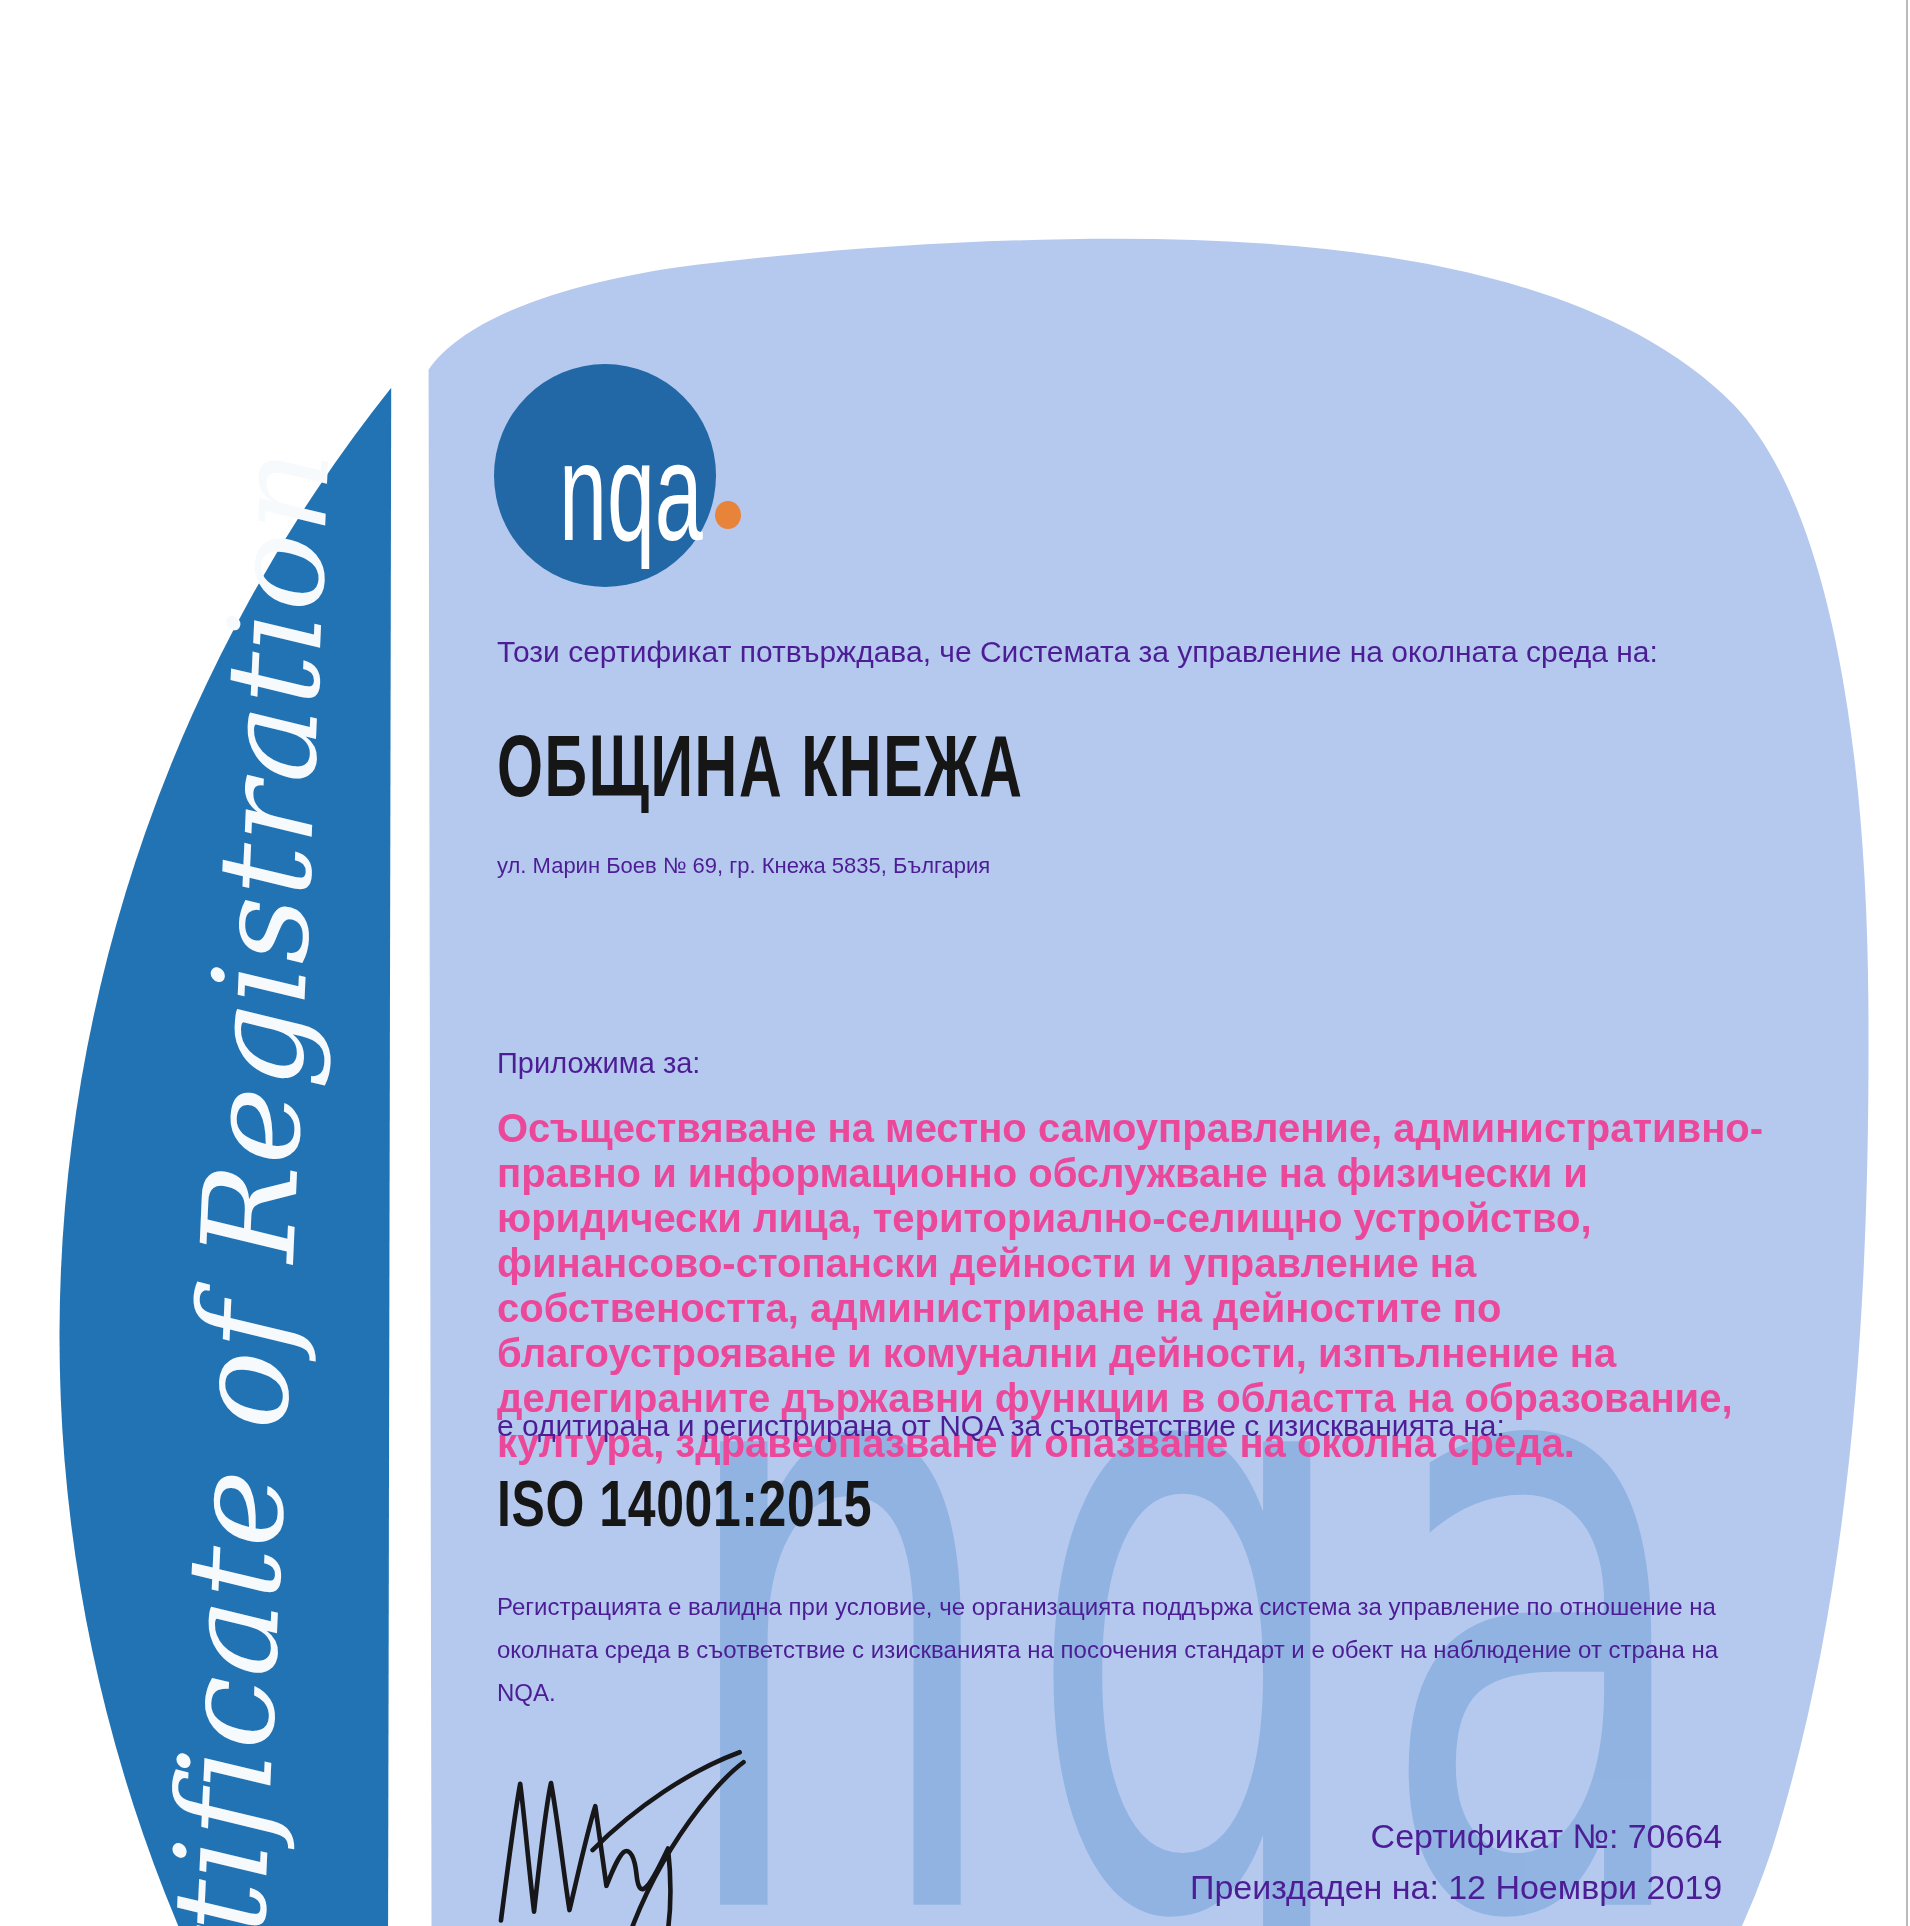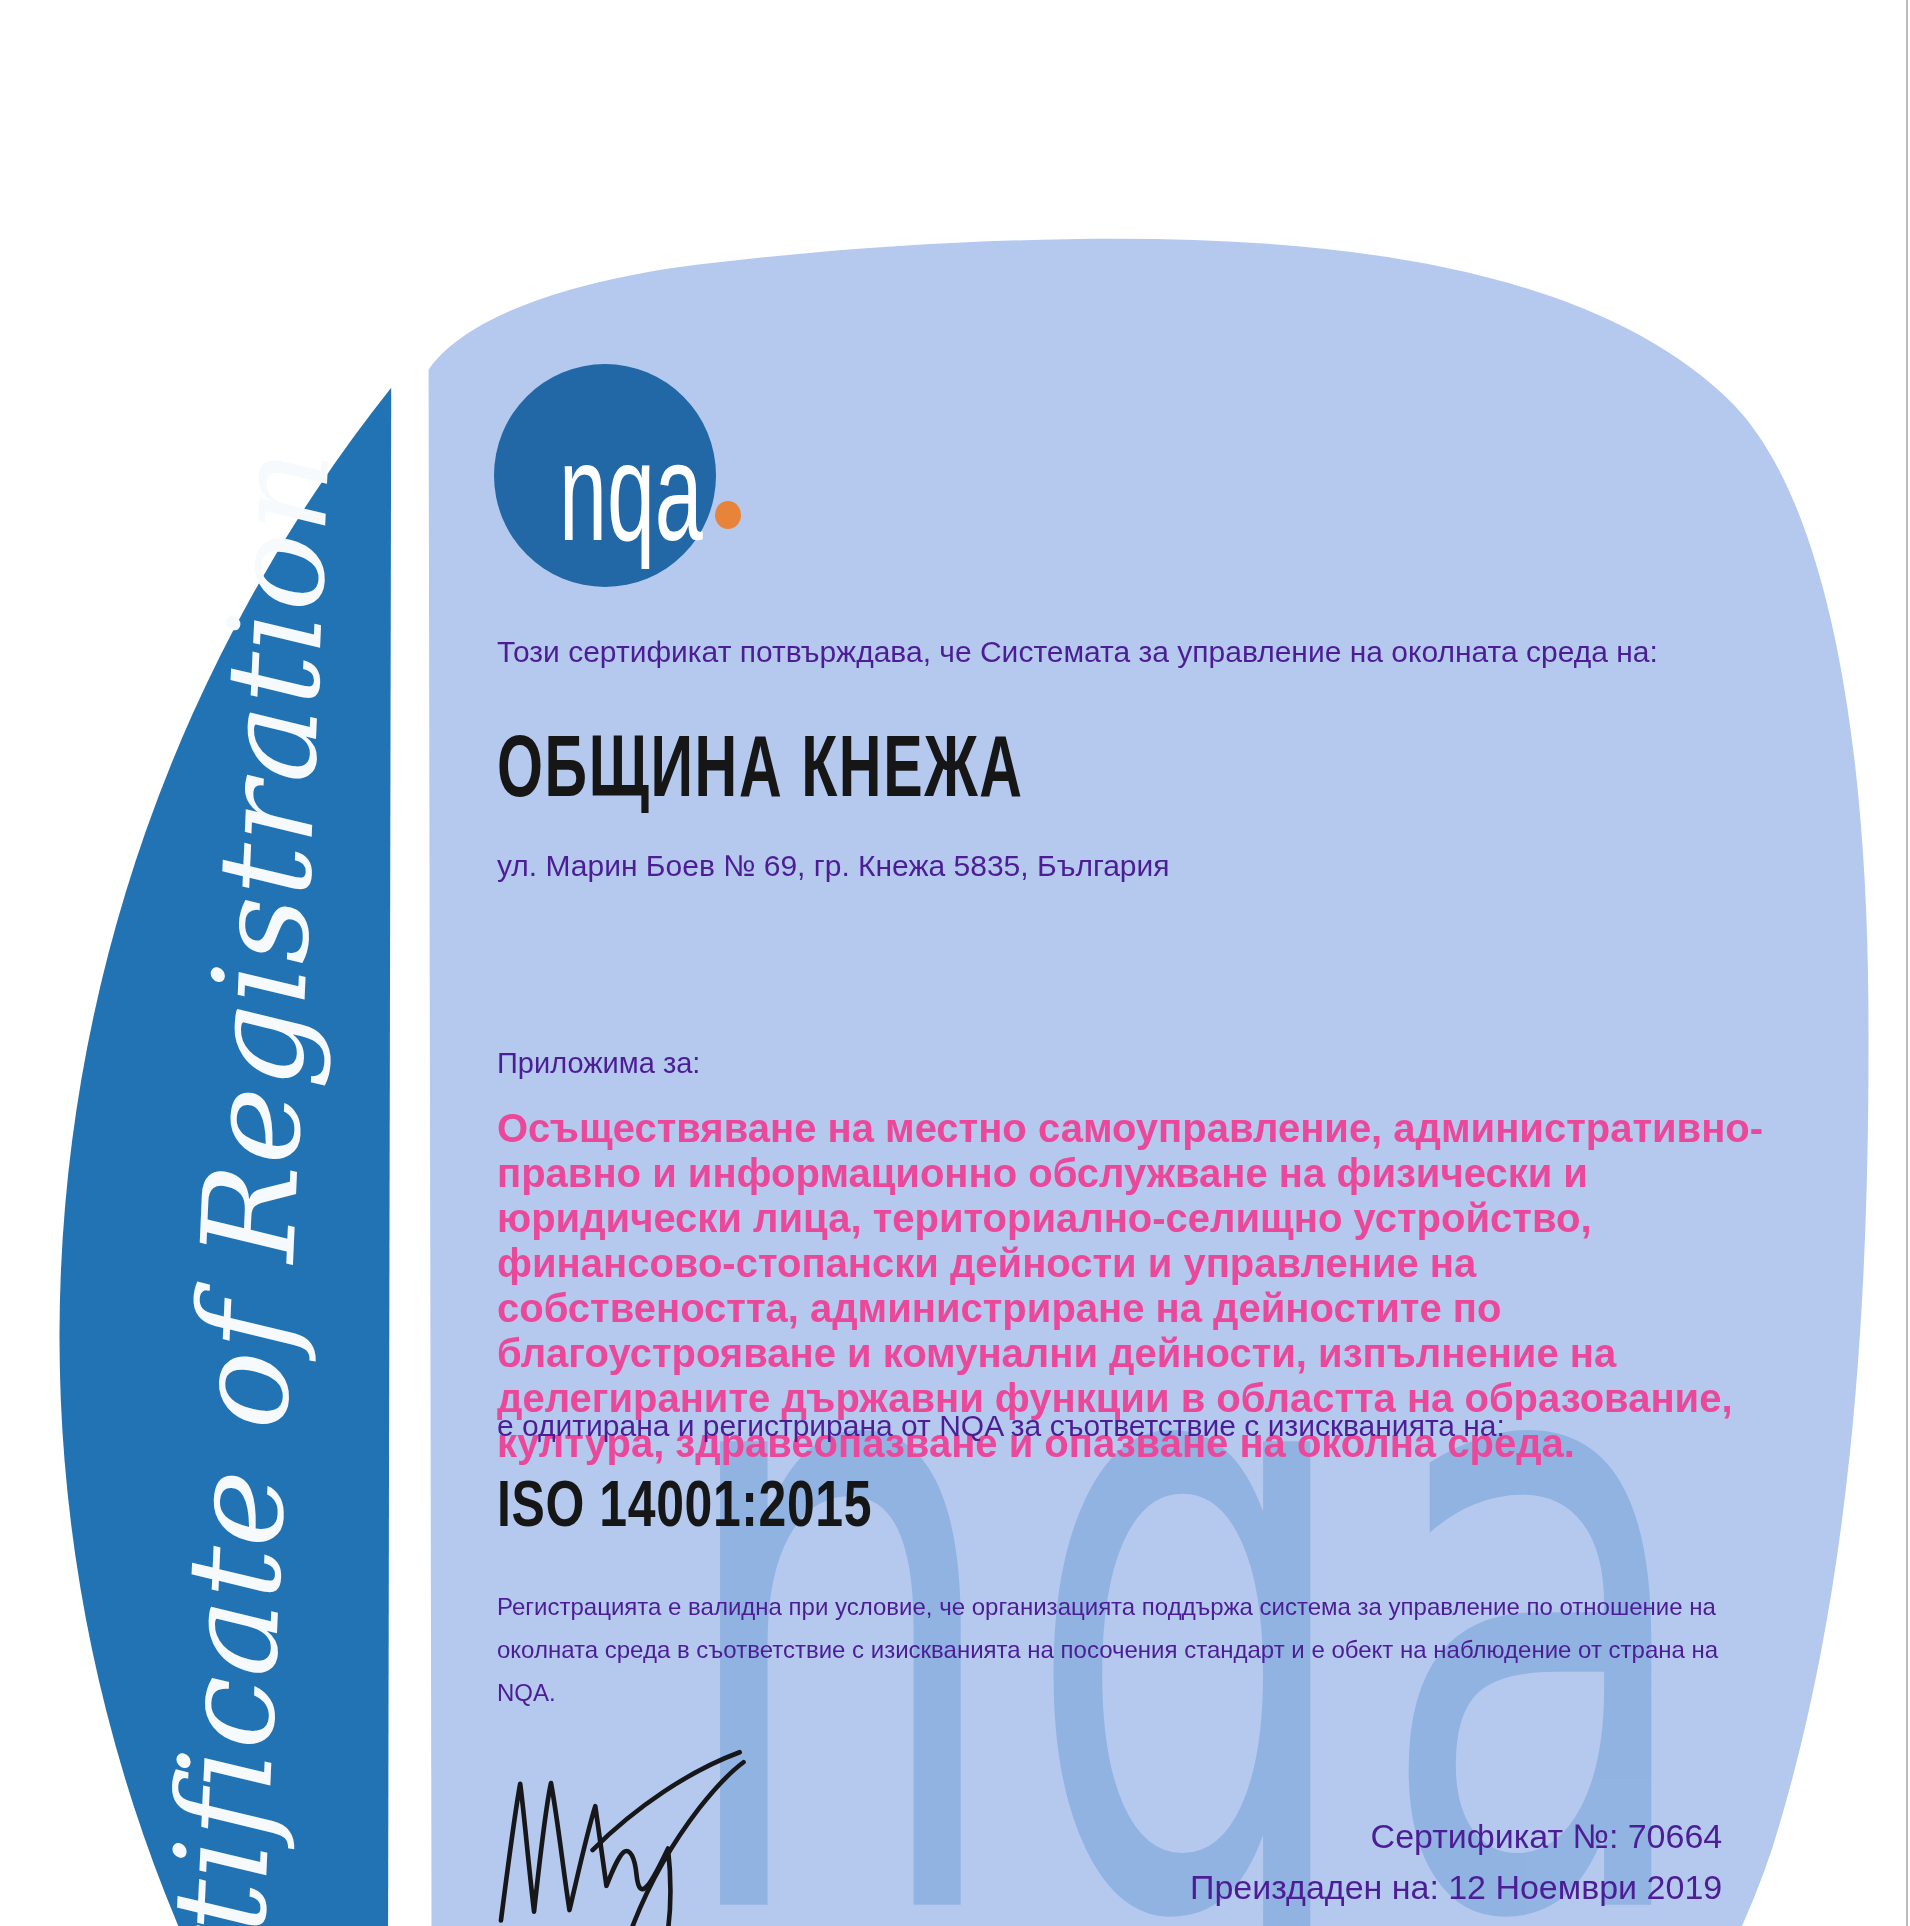--- a/index.html
+++ b/index.html
@@ -38,21 +38,21 @@
     background:#e8833a;border-radius:50%;
   }
   
   .txt{position:absolute;color:#4c1d95;}
   .intro{left:497px;top:632px;font-size:30px;line-height:39px;white-space:nowrap;}
   .org{
     left:497px;top:720px;font-size:87px;line-height:92px;font-weight:700;
     letter-spacing:2.3px;transform:scaleX(0.68);transform-origin:left top;white-space:nowrap;
     color:#161616;
   }
-  .addr{left:497px;top:846px;font-size:30px;line-height:39px;white-space:nowrap;}
+  .addr{left:497px;top:846px;font-size:22px;line-height:39px;white-space:nowrap;}
   .applic{left:497px;top:1044px;font-size:29px;line-height:39px;}
   .scope{left:497px;top:1106px;width:1287px;font-size:40px;line-height:45px;font-weight:700;color:#ec4899;}
   .audit{left:497px;top:1406px;font-size:30px;line-height:39px;white-space:nowrap;}
   .standard{
     left:497px;top:1470px;font-size:64px;line-height:69px;font-weight:700;
     letter-spacing:0.8px;transform:scaleX(0.78);transform-origin:left top;white-space:nowrap;
     color:#161616;
   }
   .validity{left:497px;top:1585px;width:1271px;font-size:24px;line-height:43px;}
   

